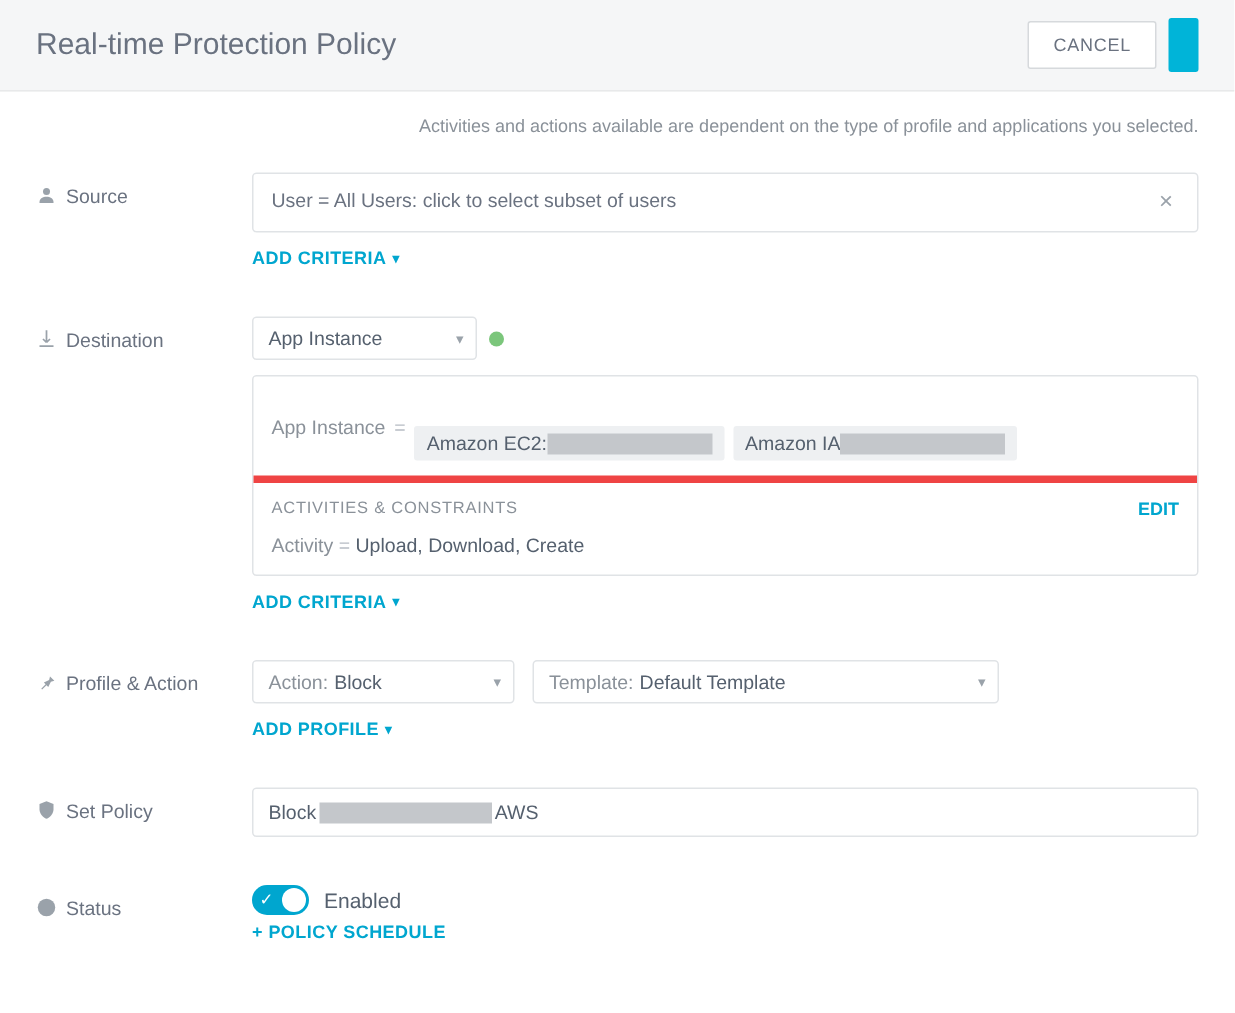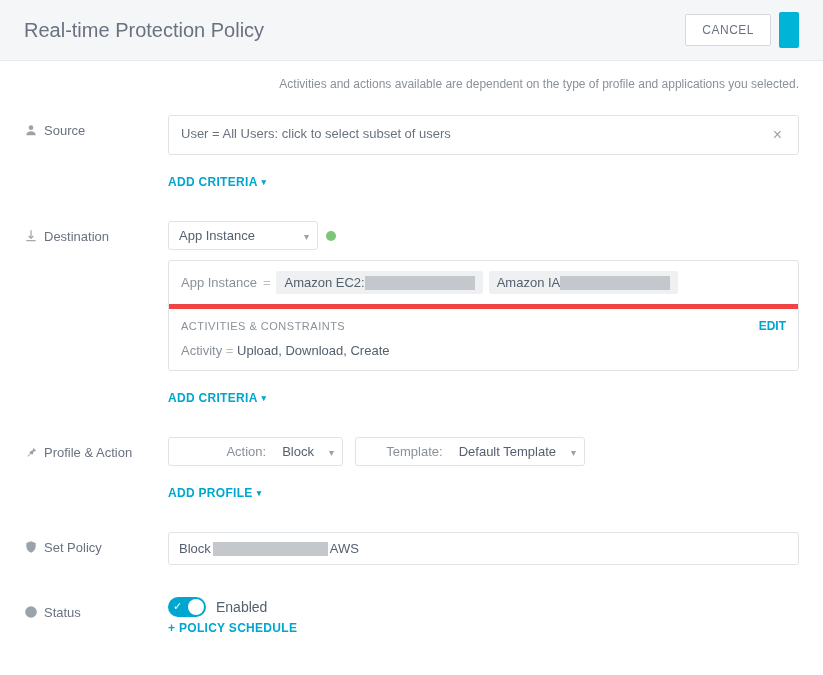--- a/index.html
+++ b/index.html
@@ -11,37 +11,37 @@
     .save-btn { background: #00b4d8; width: 20px; height: 36px; border: none; cursor: pointer; border-radius: 2px; }
     .sub-note { color: #8a9199; font-size: 12px; padding: 16px 24px 8px; text-align: right; }
     .section { display: flex; padding: 16px 24px; gap: 16px; }
     .section-label { width: 128px; flex-shrink: 0; display: flex; align-items: flex-start; gap: 6px; color: #6a7280; font-size: 13px; padding-top: 8px; }
     .section-label .sicon { width: 14px; height: 14px; color: #9aa2aa; }
     .section-content { flex: 1; }
     .field-box { border: 1px solid #e0e3e6; border-radius: 3px; background: #fff; }
     .source-row { display: flex; padding: 10px 12px; }
     .source-text { color: #6a7280; font-size: 13px; flex: 1; }
     .close-x { color: #9aa2aa; font-size: 16px; cursor: pointer; padding: 0 4px; }
-    .link-action { color: #00a6cf; font-size: 12px; font-weight: 600; letter-spacing: 0.3px; margin-top: 20px; display: inline-flex; align-items: center; gap: 4px; cursor: pointer; }
+    .link-action { color: #00a6cf; font-size: 12px; font-weight: 600; letter-spacing: 0.3px; margin-top: 10px; display: inline-flex; align-items: center; gap: 4px; cursor: pointer; }
     .link-action .caret { font-size: 9px; }
     .select-like { border: 1px solid #e0e3e6; border-radius: 3px; padding: 6px 28px 6px 10px; font-size: 13px; color: #55606e; background: #fff; position: relative; display: inline-block; cursor: pointer; }
     .select-like::after { content: "▾"; position: absolute; right: 8px; top: 50%; transform: translateY(-50%); color: #9aa2aa; font-size: 10px; }
     .dest-top { display: flex; align-items: center; gap: 8px; margin-bottom: 10px; }
     .green-dot { width: 10px; height: 10px; background: #7bc67b; border-radius: 50%; display: inline-block; }
     .appinst-row { padding: 10px 12px; display: flex; align-items: center; gap: 6px; flex-wrap: wrap; }
     .muted-label { color: #8a9199; font-size: 13px; }
     .sep { color: #b8bec5; }
-    .chip { background: #eef0f2; color: #55606e; padding: 4px 8px; border-radius: 2px; font-size: 13px; display: inline-flex; align-items: center; }
+    .chip { background: #eef0f2; color: #55606e; padding: 4px 8px; border-radius: 2px; font-size: 13px; display: inline-flex; align-items: center; margin-top: 23px; }
     .chip .redact { background: #c4c7cb; height: 14px; display: inline-block; }
     .sub-header-row { border-top: 5px solid #ef4444; padding: 10px 12px; display: flex; align-items: center; justify-content: space-between; }
     .sub-header-title { color: #8a9199; font-size: 11px; letter-spacing: 0.5px; flex: 1; }
     .edit-link { color: #00a6cf; font-size: 12px; font-weight: 600; cursor: pointer; }
     .activity-row { padding: 0 12px 12px 12px; font-size: 13px; }
     .action-row { display: flex; gap: 12px; }
-    .pair-select { border: 1px solid #e0e3e6; border-radius: 3px; padding: 6px 28px 6px 10px; font-size: 13px; background: #fff; position: relative; display: inline-flex; align-items: center; gap: 16px; cursor: pointer; justify-content: flex-end; }
+    .pair-select { border: 1px solid #e0e3e6; border-radius: 3px; padding: 6px 28px 6px 10px; font-size: 13px; background: #fff; position: relative; display: inline-flex; align-items: center; gap: 4px; cursor: pointer; }
     .pair-select::after { content: "▾"; position: absolute; right: 8px; top: 50%; transform: translateY(-50%); color: #9aa2aa; font-size: 10px; }
     .pair-key { color: #8a9199; }
     .pair-val { color: #55606e; }
     .policy-input { border: 1px solid #e0e3e6; border-radius: 3px; width: 100%; padding: 8px 10px; font-size: 13px; display: flex; align-items: center; }
     .policy-input .redact { background: #c4c7cb; height: 14px; display: inline-block; }
     .stacked-links .link-action { margin-top: 8px; display: block; }
     .toggle { width: 38px; height: 20px; background: #00a6cf; border-radius: 10px; position: relative; display: inline-block; vertical-align: middle; cursor: pointer; }
     .toggle .knob { position: absolute; right: 2px; top: 2px; width: 16px; height: 16px; background: #fff; border-radius: 50%; }
     .toggle .check { position: absolute; left: 5px; top: 3px; color: #fff; font-size: 11px; }
     .status-row { display: flex; align-items: center; gap: 10px; }
@@ -138,21 +138,21 @@
         </svg>
     </span>
     <span>Profile &amp; Action</span>
   </div>
   <div class="section-content">
     <div class="action-row">
       <div class="pair-select" style="width:175px">
         <span class="pair-key">Action:</span>
         <span class="pair-val">Block</span>
       </div>
-      <div class="pair-select" style="width:230px">
+      <div class="pair-select" style="width:311px">
         <span class="pair-key">Template:</span>
         <span class="pair-val">Default Template</span>
       </div>
     </div>
     <div class="link-action">
       <span>ADD PROFILE</span>
       <span class="caret">▾</span>
     </div>
   </div>
 </div>

